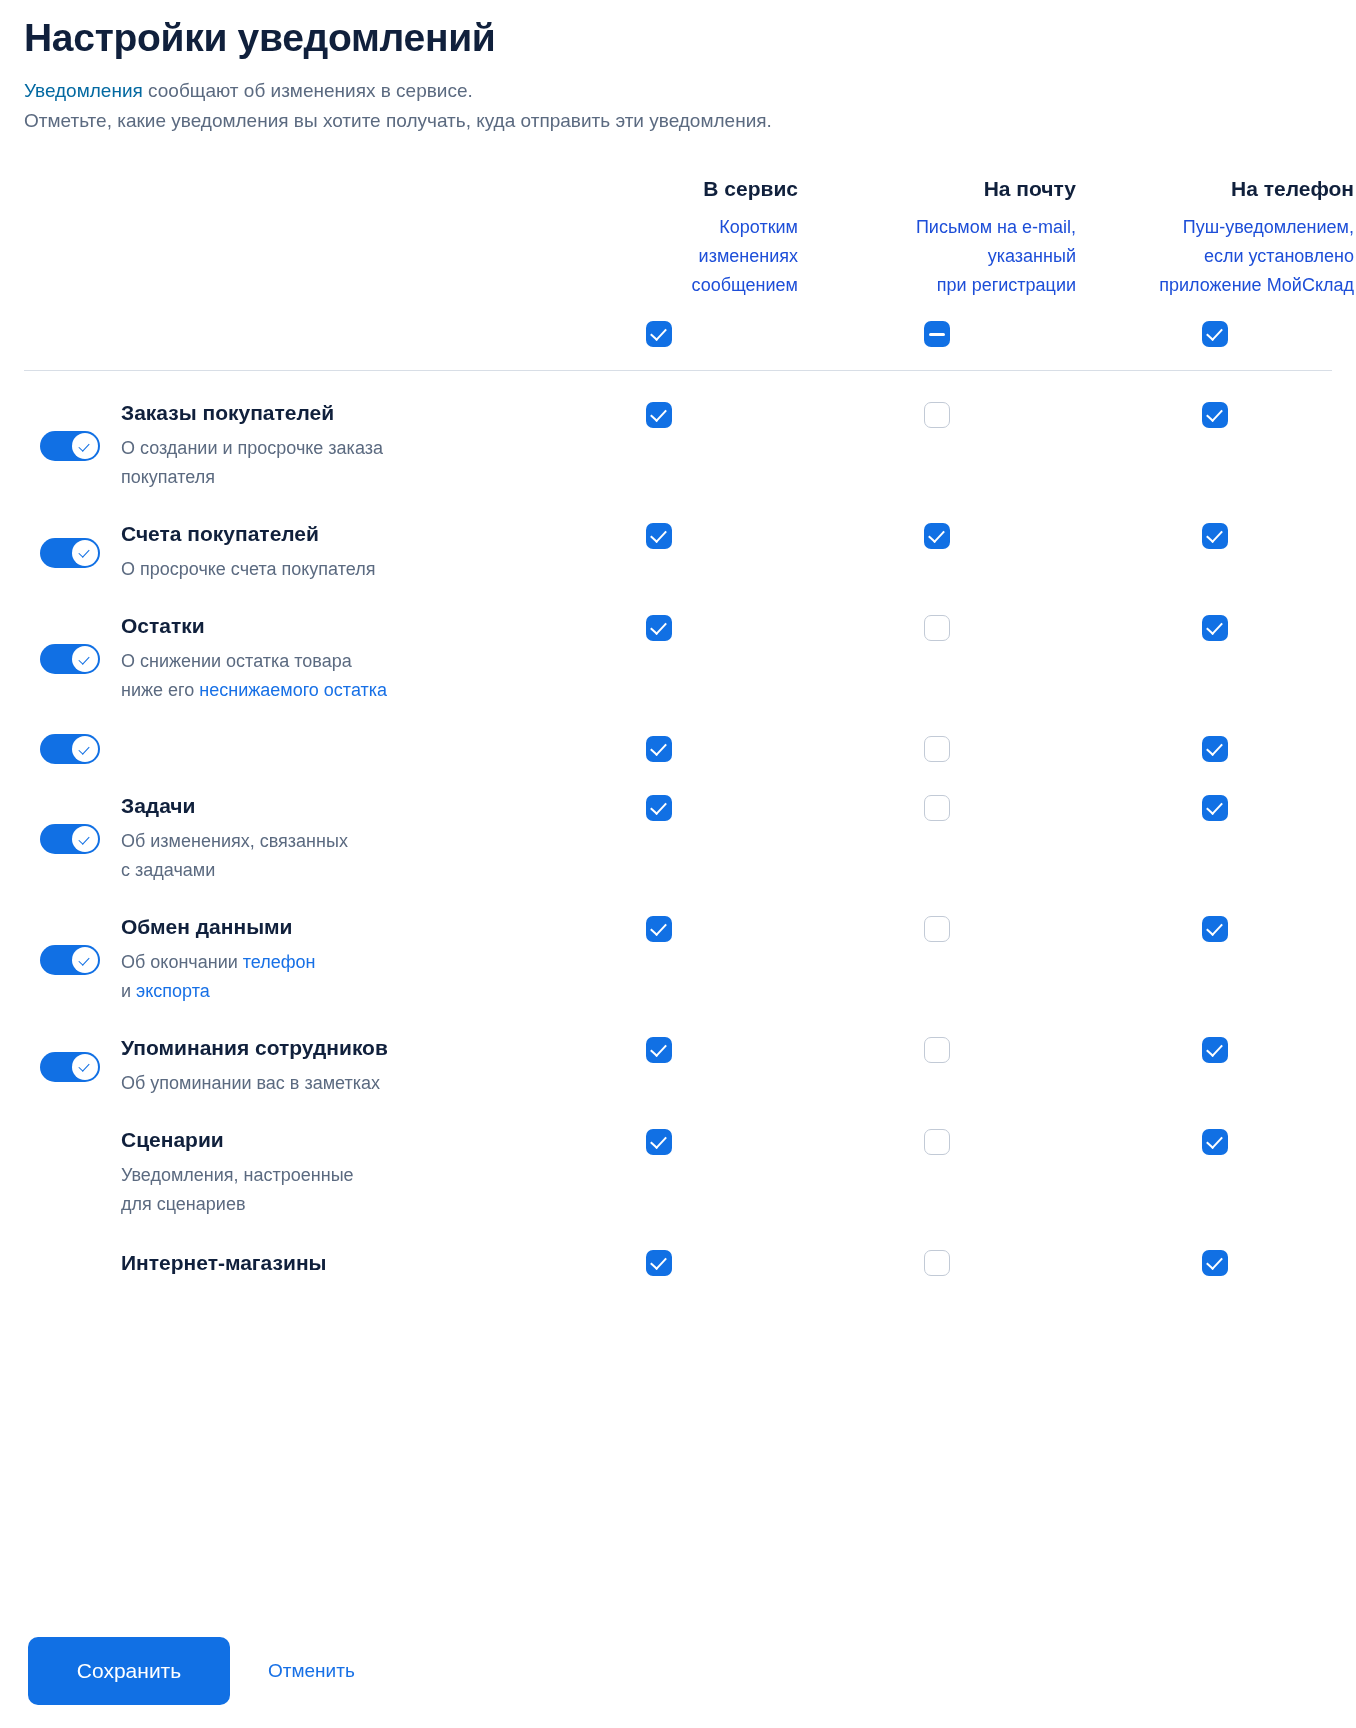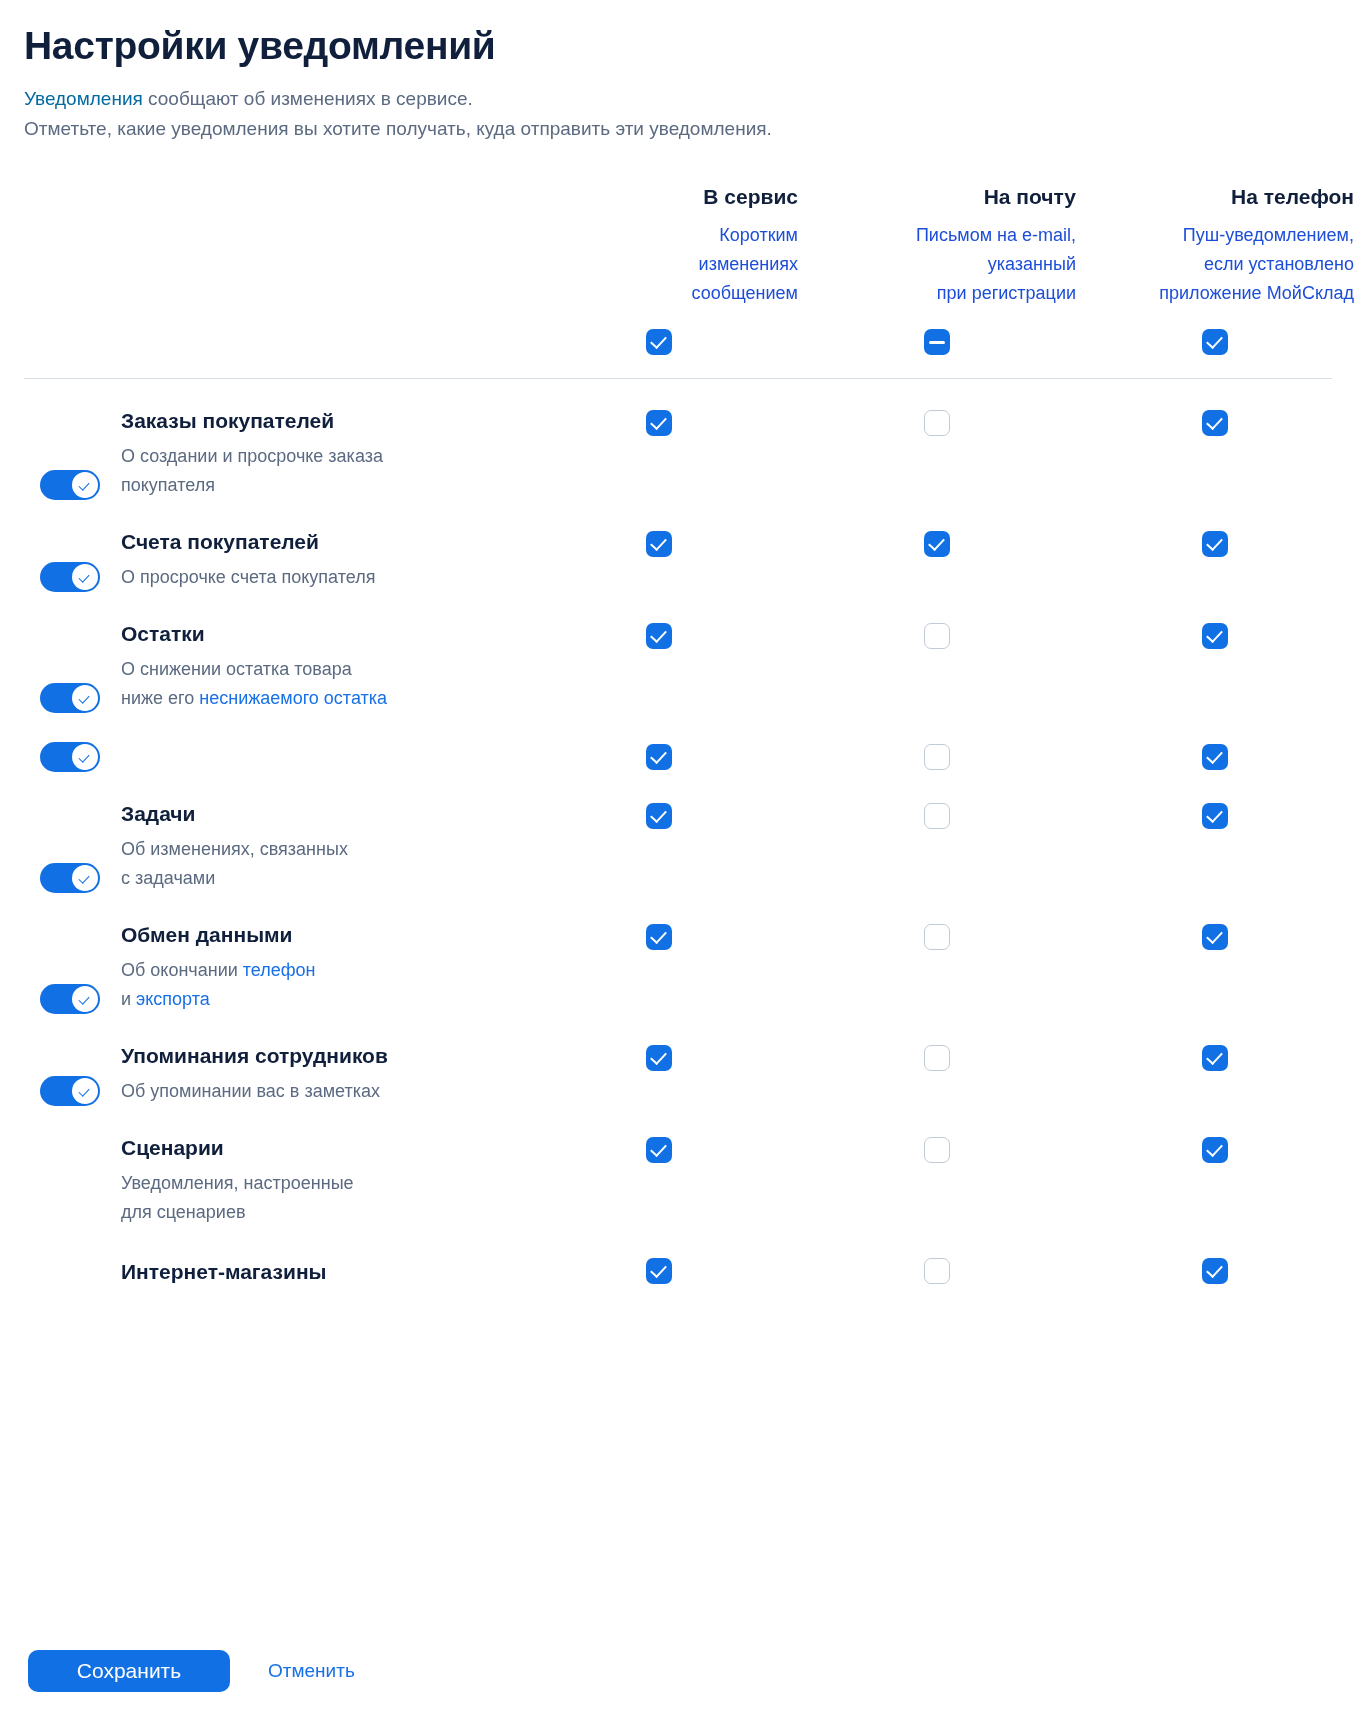--- a/index.html
+++ b/index.html
@@ -14,21 +14,21 @@
   .page {
     position: relative;
     width: 1356px;
     height: 1728px;
     overflow: hidden;
     background: #ffffff;
   }
 
   
   .header {
-    padding: 22px 0 0 24px;
+    padding: 14px 0 0 24px;
   }
   .page-title {
     font-size: 39px;
     line-height: 48px;
     font-weight: bold;
     color: #10203C;
     letter-spacing: -0.3px;
     margin: 0 0 14px 0;
   }
   .subtitle {
@@ -167,21 +167,21 @@
     cursor: default;
   }
 
   
   .item-row {
     display: flex;
     align-items: flex-start;
   }
   .item-left {
     display: flex;
-    align-items: flex-end;
+    align-items: center;
     width: 520px;
     flex: 0 0 520px;
     padding-left: 40px;
   }
   .item-text {
     margin-left: 21px;
   }
   .item-title {
     font-size: 21px;
     line-height: 28px;
@@ -225,21 +225,21 @@
     gap: 28px;
   }
   .btn-primary {
     background: #1170E4;
     color: #ffffff;
     border: none;
     border-radius: 10px;
     font-size: 21px;
     font-family: "Liberation Sans", sans-serif;
     padding: 0 26px;
-    height: 42px;
+    height: 68px;
     cursor: pointer;
     min-width: 202px;
   }
   .btn-link {
     background: none;
     border: none;
     color: #1770E6;
     font-size: 19px;
     font-family: "Liberation Sans", sans-serif;
     cursor: pointer;

